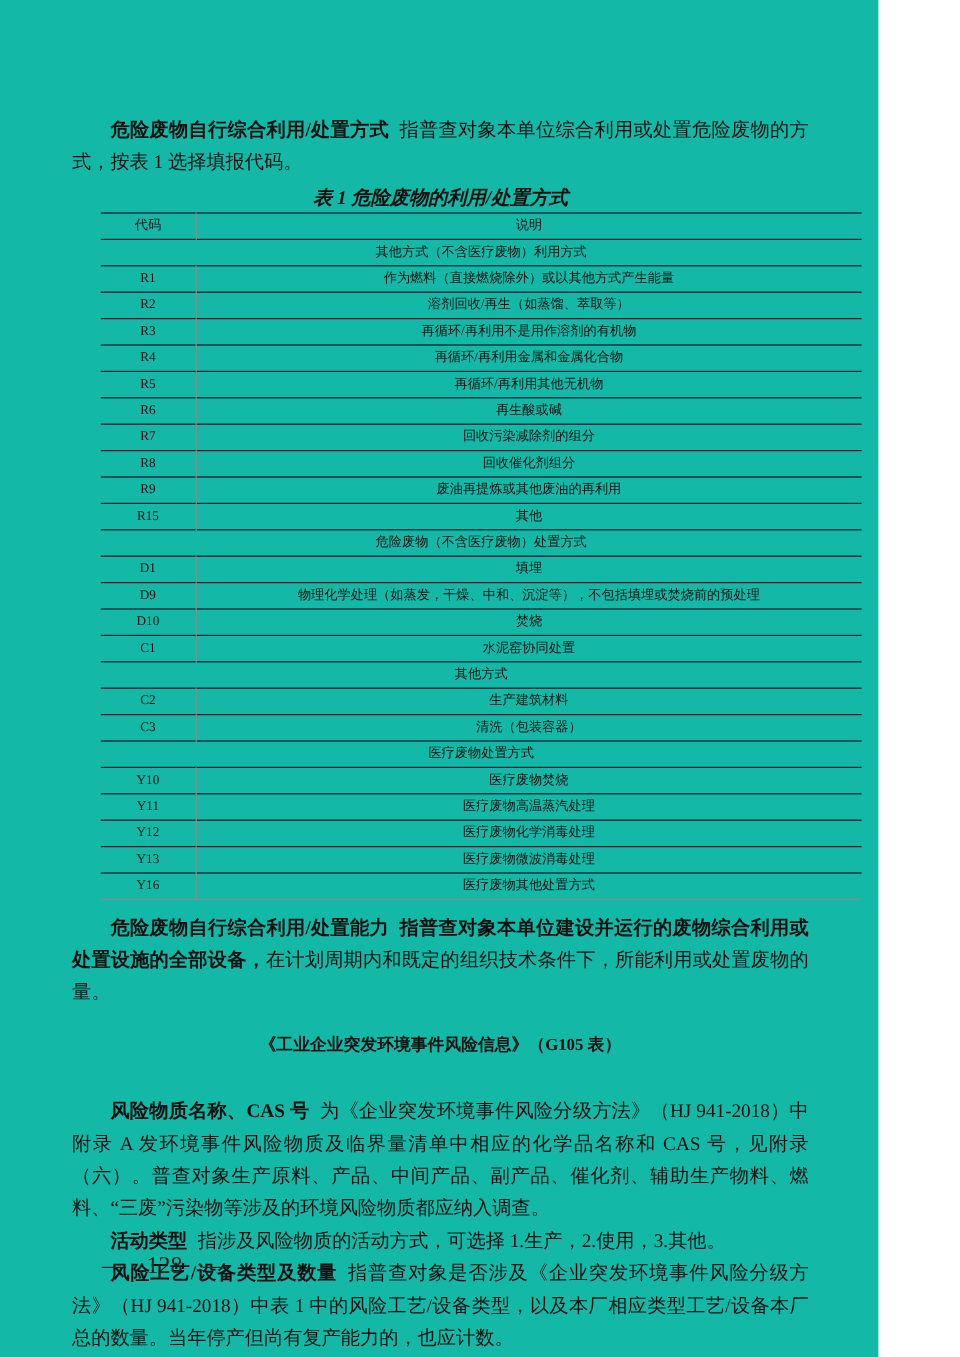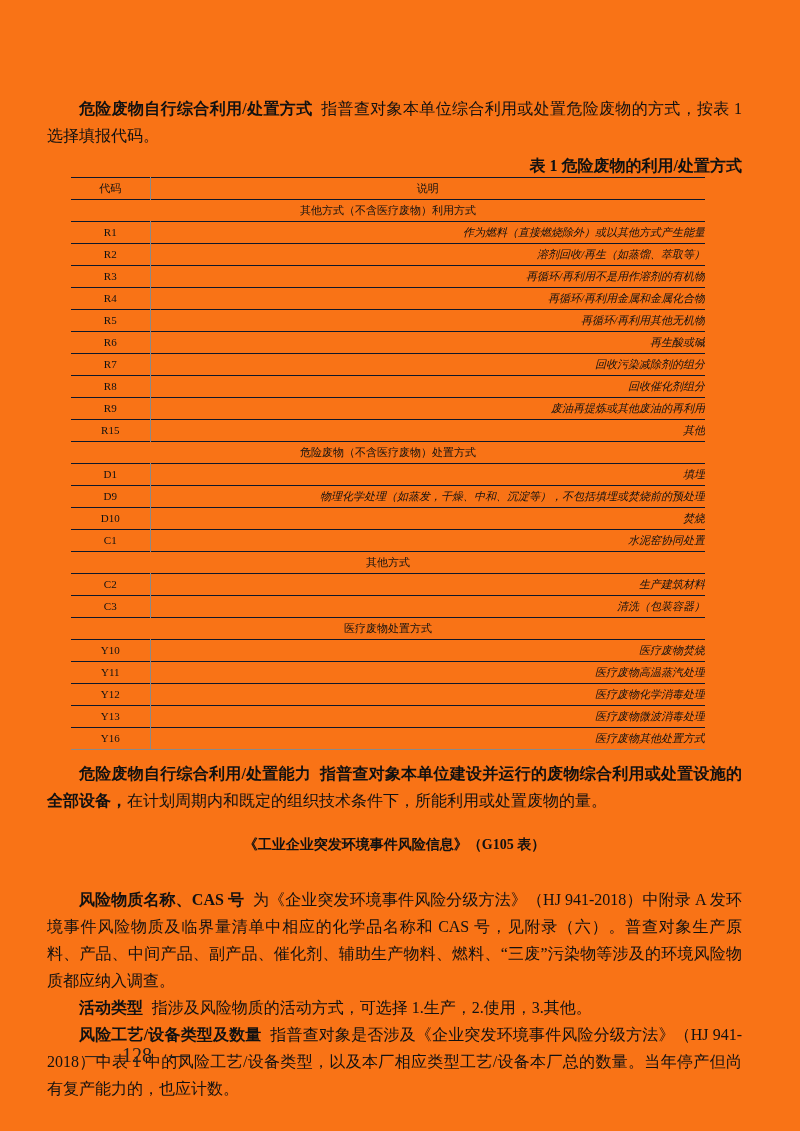--- a/index.html
+++ b/index.html
@@ -1,41 +1,42 @@
 <!DOCTYPE html>
 <html lang="zh"><head>
 <meta charset="utf-8">
 <style>
   html, body { margin: 0; padding: 0; background: #ffffff; }
   .page {
     position: relative;
-    width: 800px;
+    width: 732px;
     height: 1131px;
-    background: #f97316;
+    background: #14b8a6;
     color: #111111;
     font-family: "Liberation Serif", "DejaVu Serif", serif;
     overflow: hidden;
     box-sizing: border-box;
-    padding: 95px 58px 0 47px;
+    padding: 95px 58px 0 60px;
   }
   .para {
     font-size: 16px;
     line-height: 27px;
     text-align: justify;
     text-indent: 2em;
     margin: 0;
   }
   .lead-term { font-weight: bold; margin-right: 0.55em; }
   .bold-run { font-weight: bold; }
   .table-title {
     font-size: 16px;
     font-weight: bold;
-    text-align: right;
+    text-align: center;
     line-height: 22px;
     margin-top: 6px;
+    font-style: italic;
   }
   table.code-table {
     border-collapse: collapse;
     table-layout: fixed;
     width: 634px;
     margin-left: 24px;
     margin-top: 0;
   }
   table.code-table td, table.code-table th {
     height: 21px;
@@ -43,21 +44,21 @@
     font-size: 11px;
     line-height: 19px;
     font-weight: normal;
     border-top: 1px solid #0f172a;
     overflow: hidden;
     white-space: nowrap;
   }
   table.code-table tr:last-child td { border-bottom: 1px solid #8a8a8a; }
   .code-col { width: 79px; }
   .code-cell, th.code-head { text-align: center; border-right: 1px solid #8a8a8a; }
-  .desc-cell { text-align: right; padding-left: 6px; font-style: italic; }
+  .desc-cell { text-align: center; padding-left: 6px; }
   th.desc-head { text-align: center; }
   .section-cell { text-align: center; }
   .section-heading {
     font-size: 14px;
     font-weight: bold;
     text-align: center;
     line-height: 30px;
     margin-top: 16px;
   }
   .gap-sm { height: 10px; }

